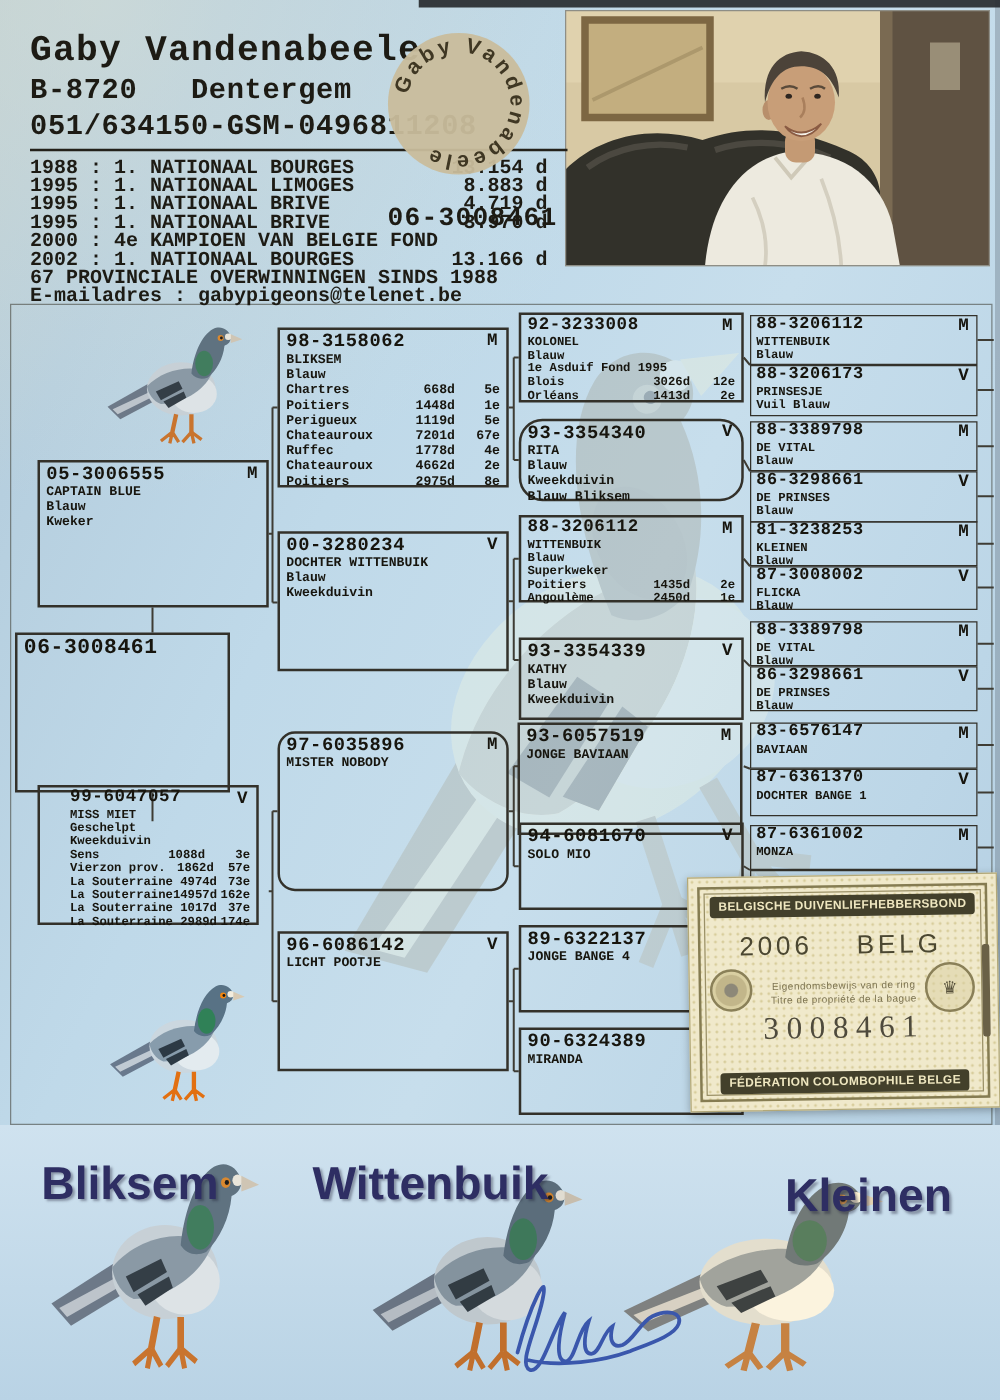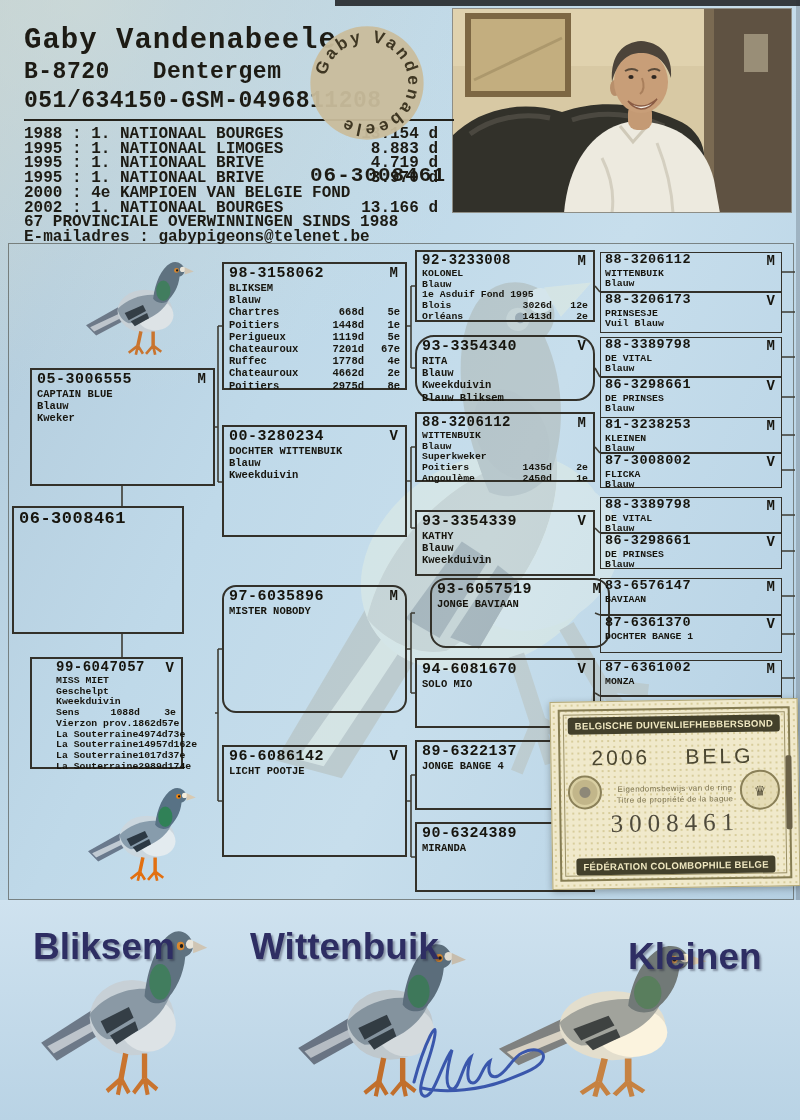--- a/index.html
+++ b/index.html
@@ -230,21 +230,21 @@
       <div class="pb-line">CAPTAIN BLUE</div>
       <div class="pb-line">Blauw</div>
       <div class="pb-line">Kweker</div>
     </div>
   <div class="pbox big-ring" style="left:12px;top:506px;width:172px;height:128px;">
       <div class="pb-head">
         <span class="pb-ring">06-3008461</span>
         <span class="pb-sex"></span>
       </div>
     </div>
-  <div class="pbox dense" style="left:30px;top:657px;width:153px;height:112px;padding-left:24px;">
+  <div class="pbox dense" style="left:30px;top:628px;width:177px;height:112px;padding-left:24px;">
       <div class="pb-head">
         <span class="pb-ring">99-6047057</span>
         <span class="pb-sex">V</span>
       </div>
       <div class="pb-line">MISS MIET</div>
       <div class="pb-line">Geschelpt</div>
       <div class="pb-line">Kweekduivin</div>
       <div class="pb-race">
         <span class="">Sens</span>
         <span class="">1088d</span>
@@ -394,21 +394,21 @@
     </div>
   <div class="pbox" style="left:415px;top:510px;width:180px;height:66px;">
       <div class="pb-head">
         <span class="pb-ring">93-3354339</span>
         <span class="pb-sex">V</span>
       </div>
       <div class="pb-line">KATHY</div>
       <div class="pb-line">Blauw</div>
       <div class="pb-line">Kweekduivin</div>
     </div>
-  <div class="pbox" style="left:430px;top:578px;width:180px;height:70px;border-radius:16px;">
+  <div class="pbox" style="left:414px;top:578px;width:180px;height:90px;">
       <div class="pb-head">
         <span class="pb-ring">93-6057519</span>
         <span class="pb-sex">M</span>
       </div>
       <div class="pb-line">JONGE BAVIAAN</div>
     </div>
   <div class="pbox" style="left:415px;top:658px;width:180px;height:70px;">
       <div class="pb-head">
         <span class="pb-ring">94-6081670</span>
         <span class="pb-sex">V</span>

